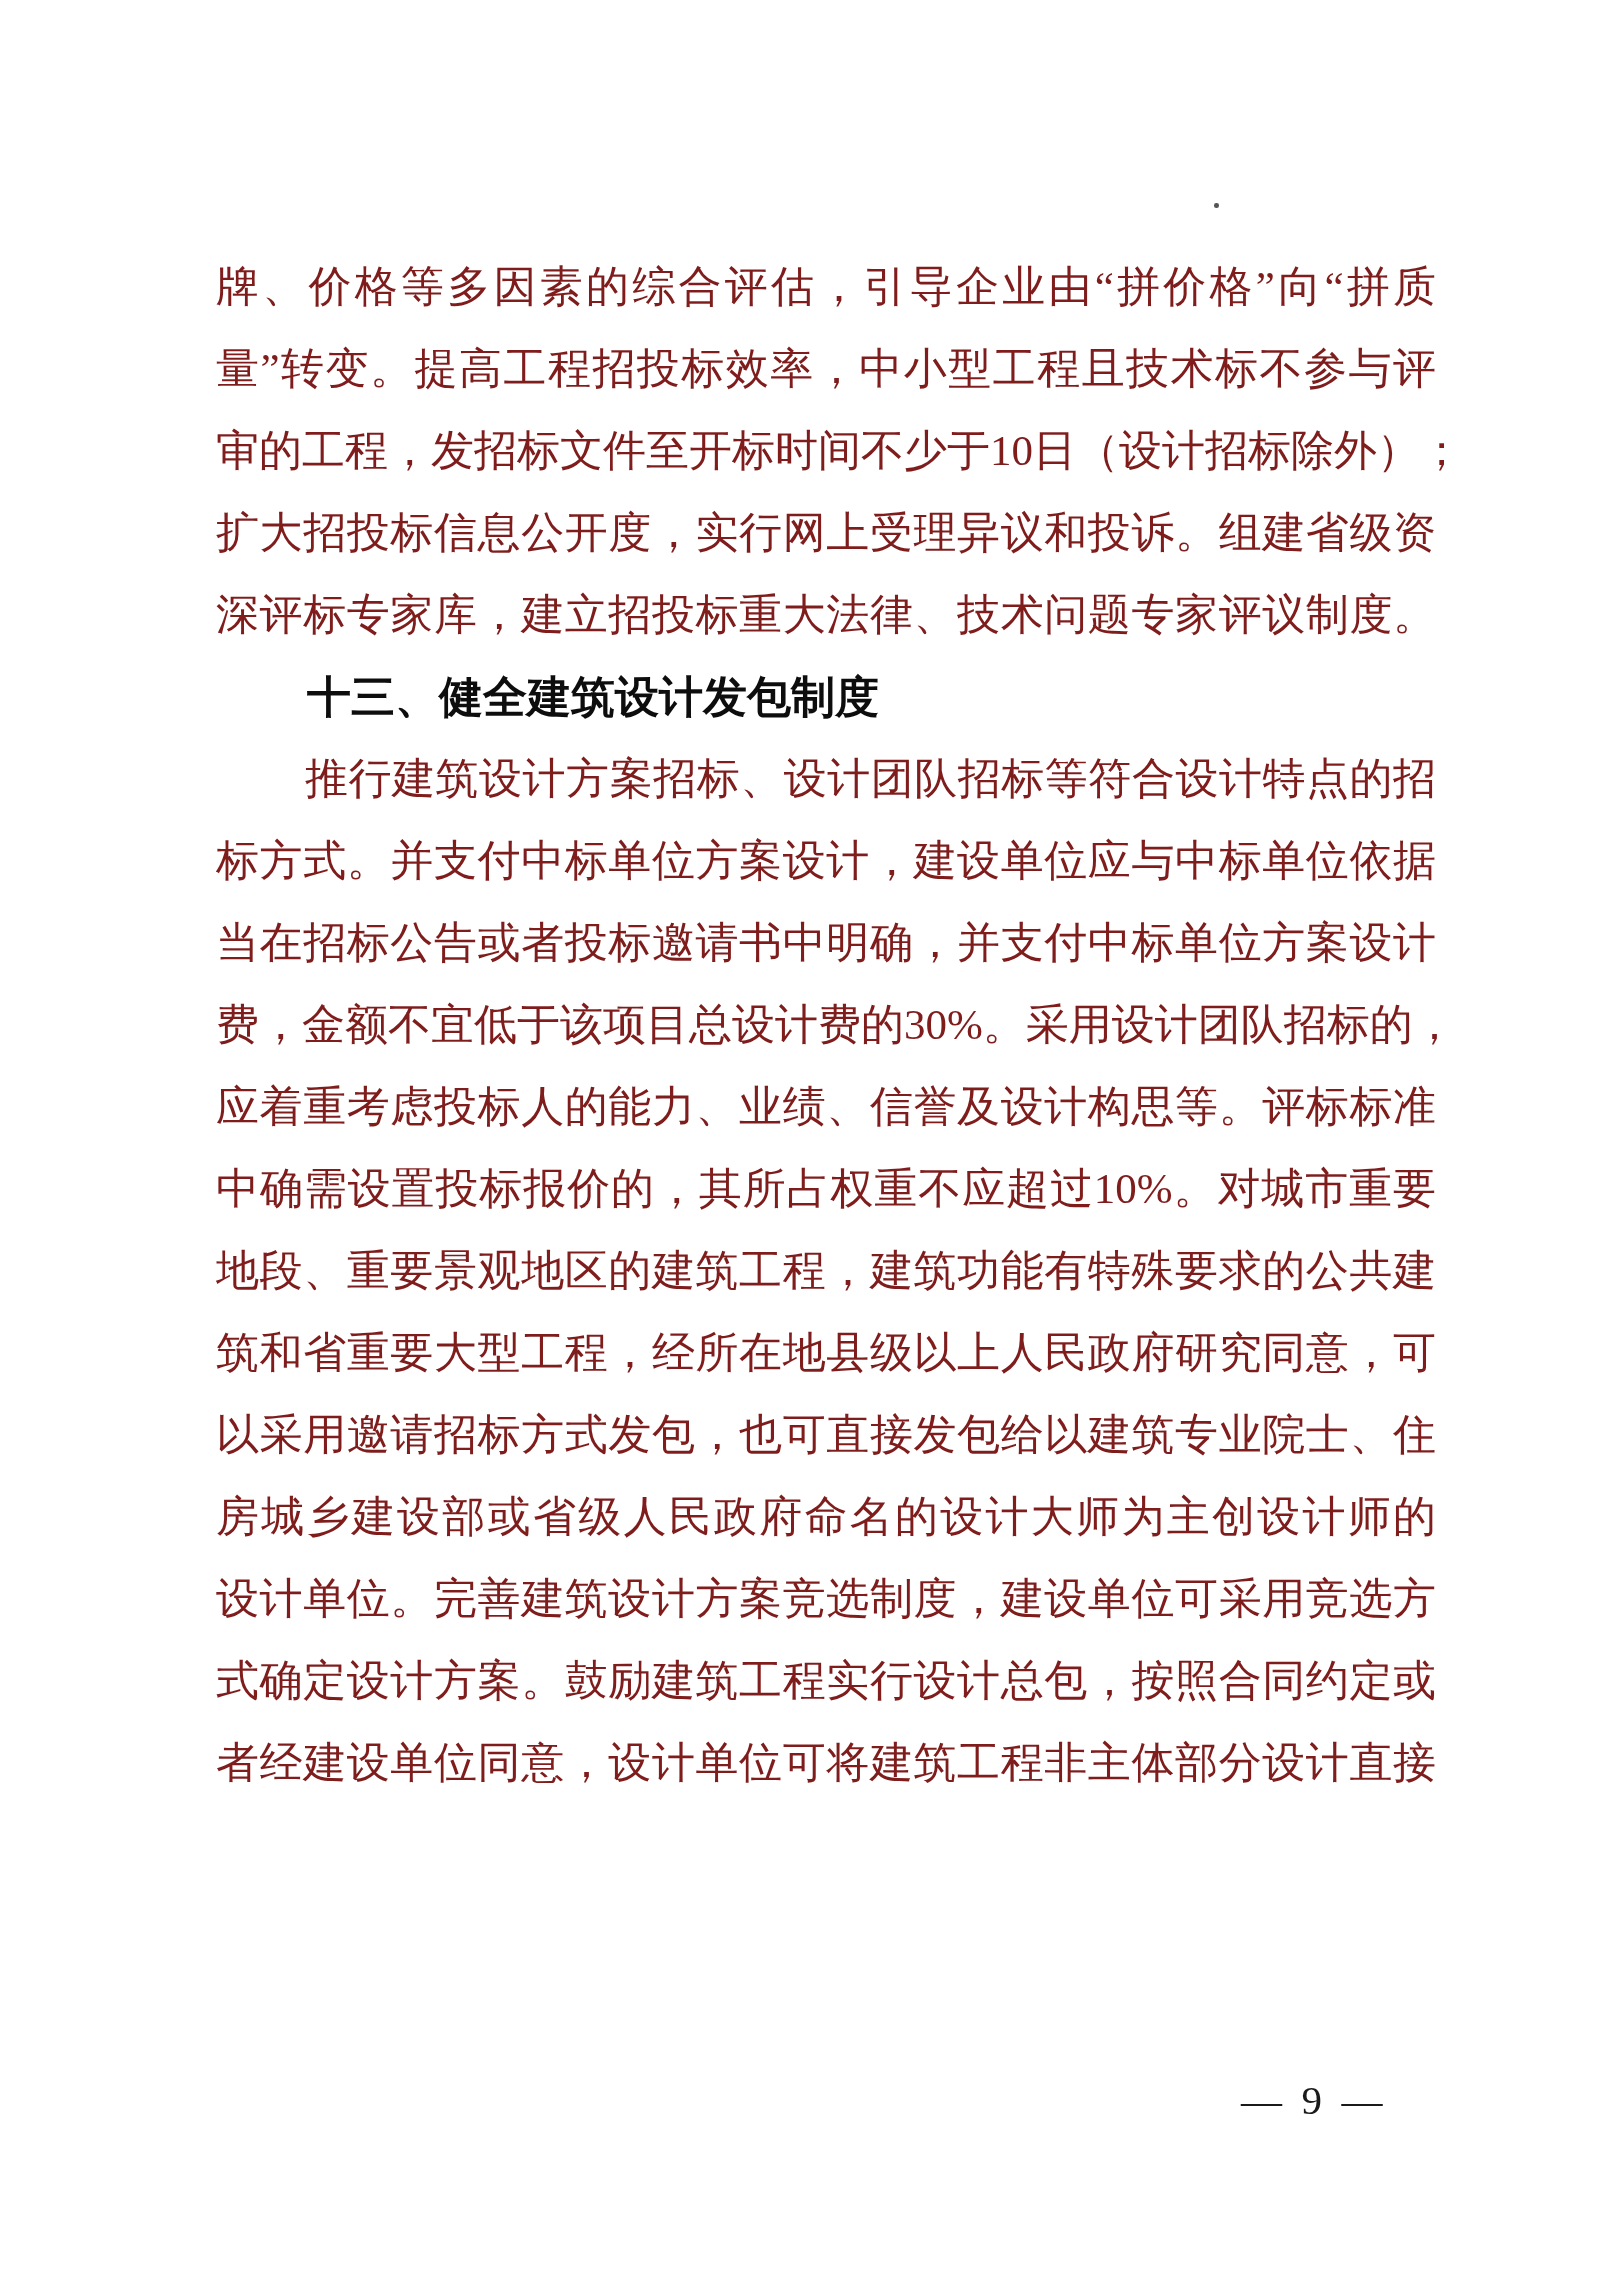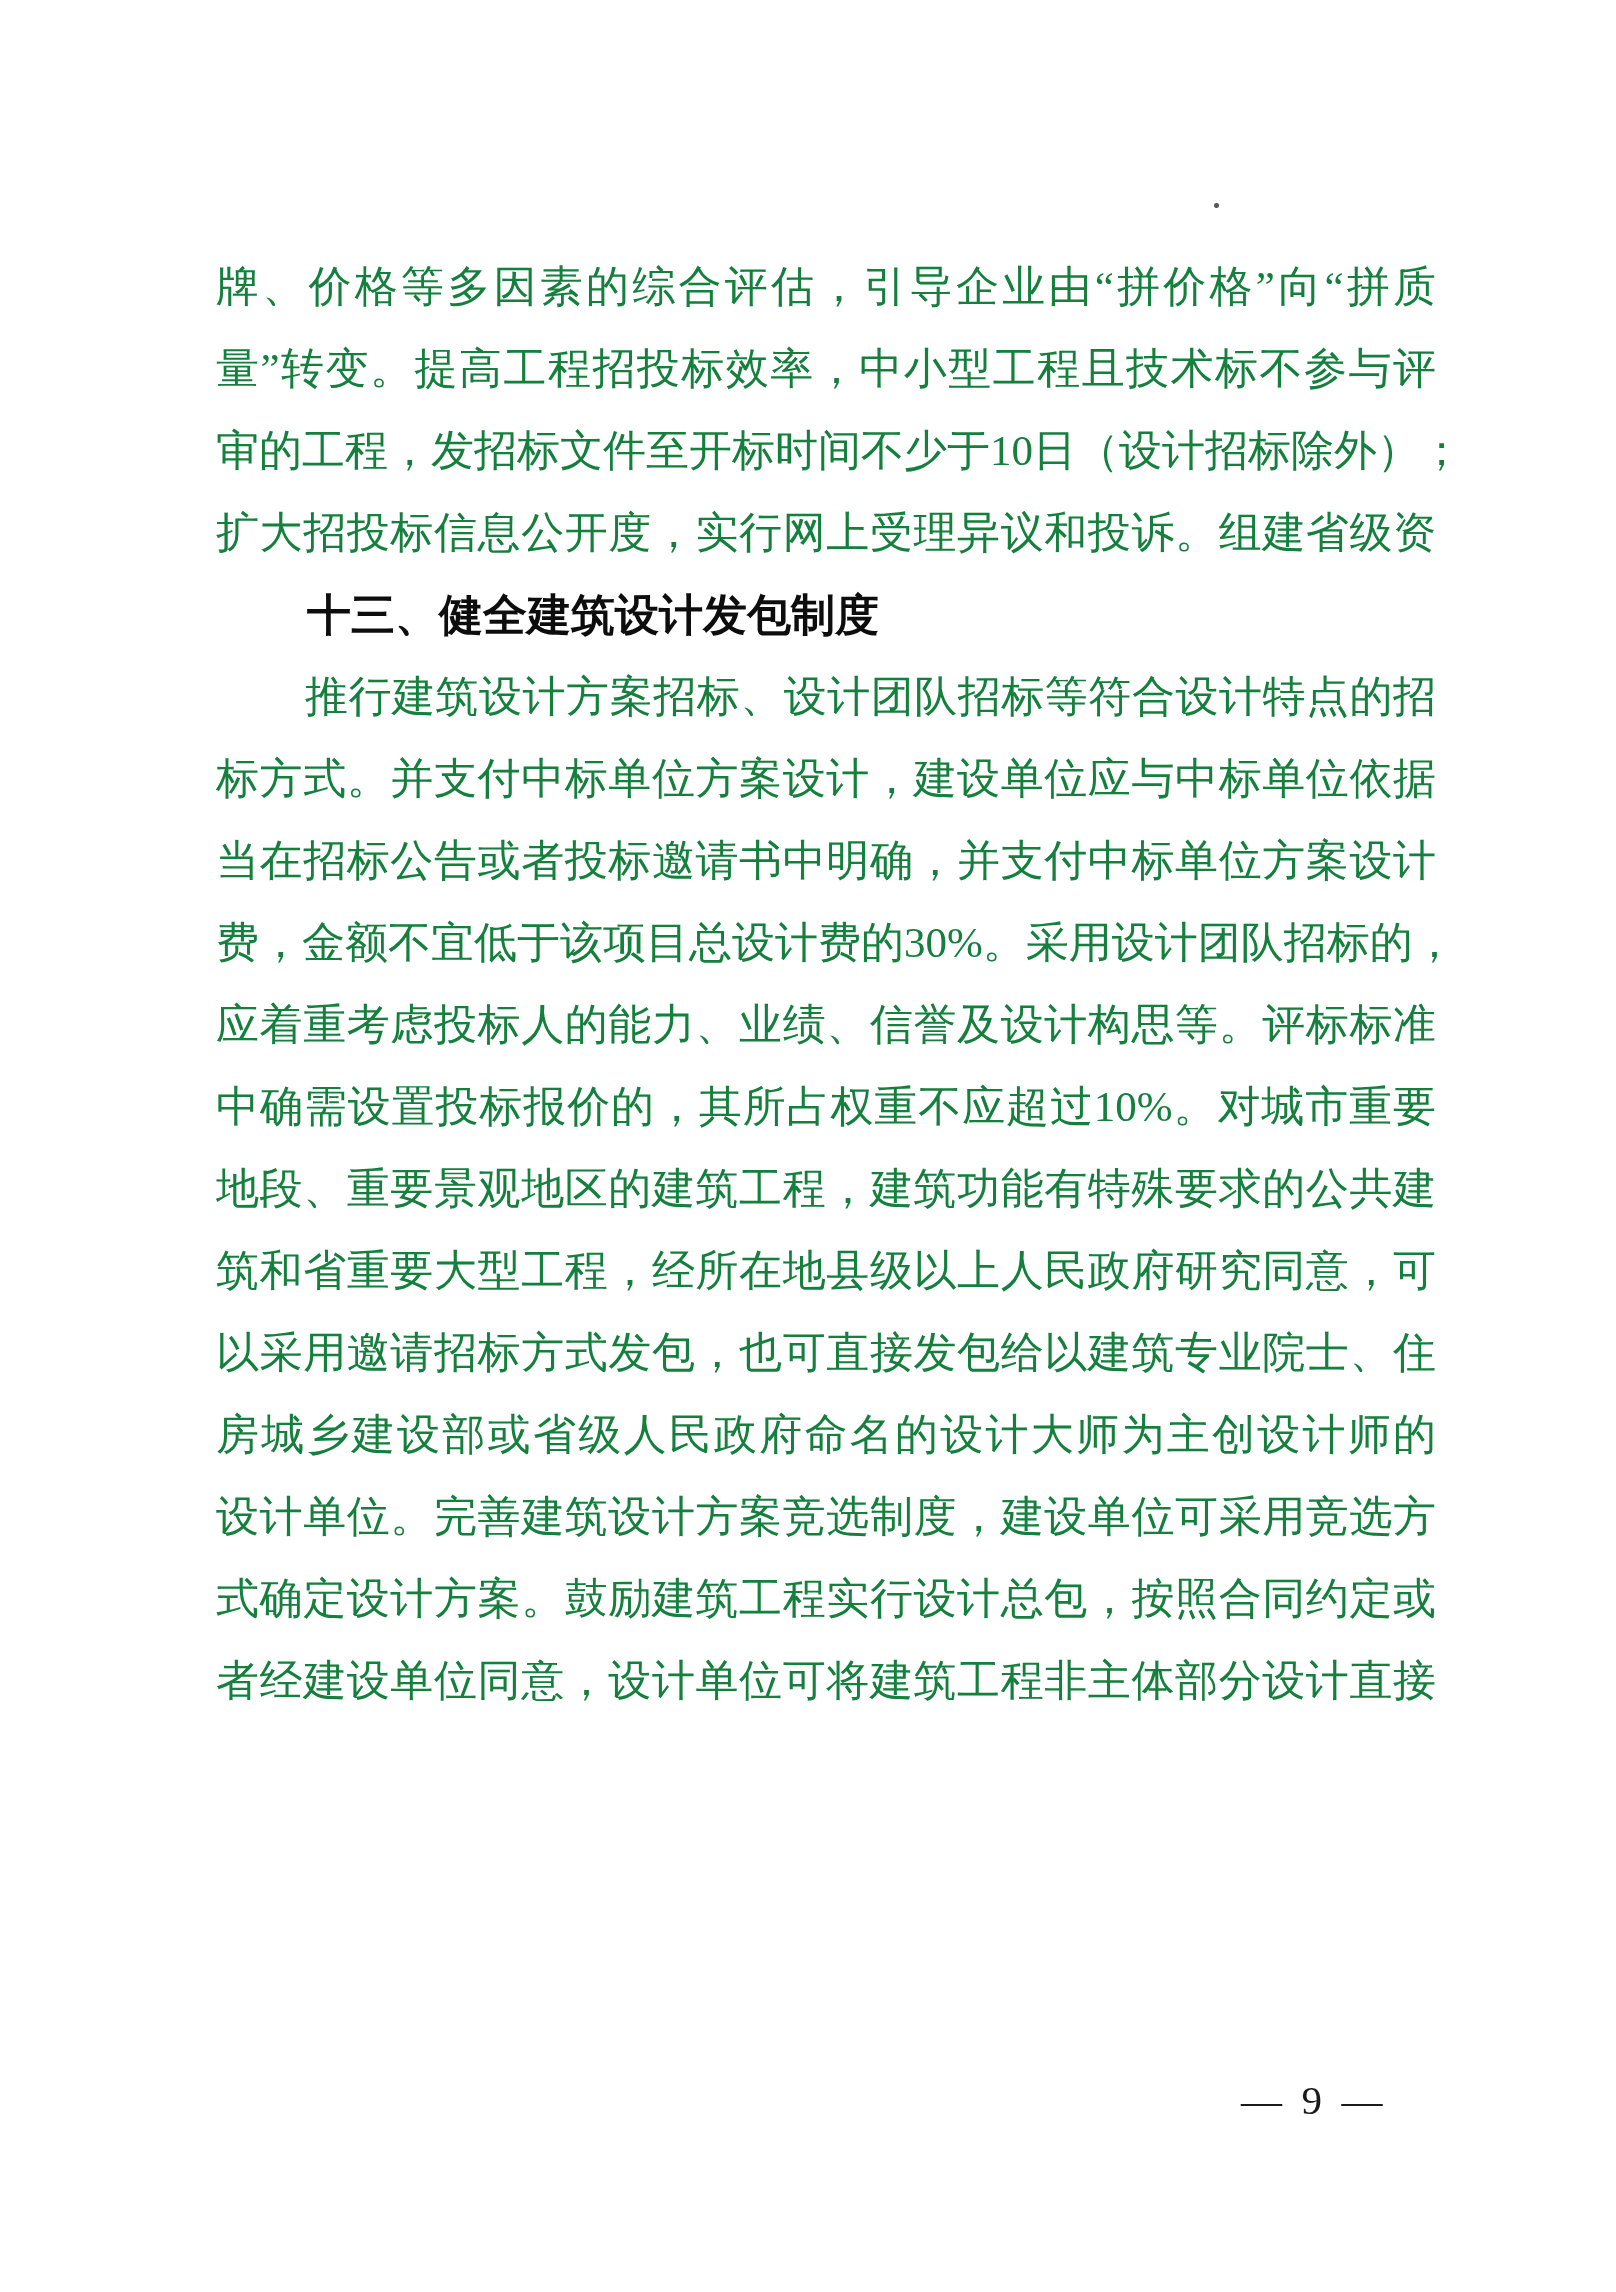--- a/index.html
+++ b/index.html
@@ -24,21 +24,21 @@
     width: 1220px;
   }
   .line {
     height: 82px;
     line-height: 82px;
     font-size: 43px;
     letter-spacing: 0;
     text-align: justify;
     text-align-last: justify;
     white-space: nowrap;
-    color: #15803d;
+    color: #7f1d1d;
   }
   .line.indent2 {
     padding-left: 89px;
   }
   .heading-row {
     height: 82px;
     line-height: 82px;
     padding-left: 91px;
     font-size: 44px;
     font-weight: bold;
@@ -73,20 +73,21 @@
 
 <div class="page">
 
   <div class="speck"></div>
 
   <div class="textblock">
     <div class="line">牌、价格等多因素的综合评估，引导企业由“拼价格”向“拼质</div>
     <div class="line">量”转变。提高工程招投标效率，中小型工程且技术标不参与评</div>
     <div class="line">审的工程，发招标文件至开标时间不少于10日（设计招标除外）；</div>
     <div class="line">扩大招投标信息公开度，实行网上受理异议和投诉。组建省级资</div>
+    <div class="line">深评标专家库，建立招投标重大法律、技术问题专家评议制度。</div>
 
     <div class="heading-row">十三、健全建筑设计发包制度</div>
 
     <div class="line indent2">推行建筑设计方案招标、设计团队招标等符合设计特点的招</div>
     <div class="line">标方式。并支付中标单位方案设计，建设单位应与中标单位依据</div>
     <div class="line">当在招标公告或者投标邀请书中明确，并支付中标单位方案设计</div>
     <div class="line">费，金额不宜低于该项目总设计费的30%。采用设计团队招标的，</div>
     <div class="line">应着重考虑投标人的能力、业绩、信誉及设计构思等。评标标准</div>
     <div class="line">中确需设置投标报价的，其所占权重不应超过10%。对城市重要</div>
     <div class="line">地段、重要景观地区的建筑工程，建筑功能有特殊要求的公共建</div>

